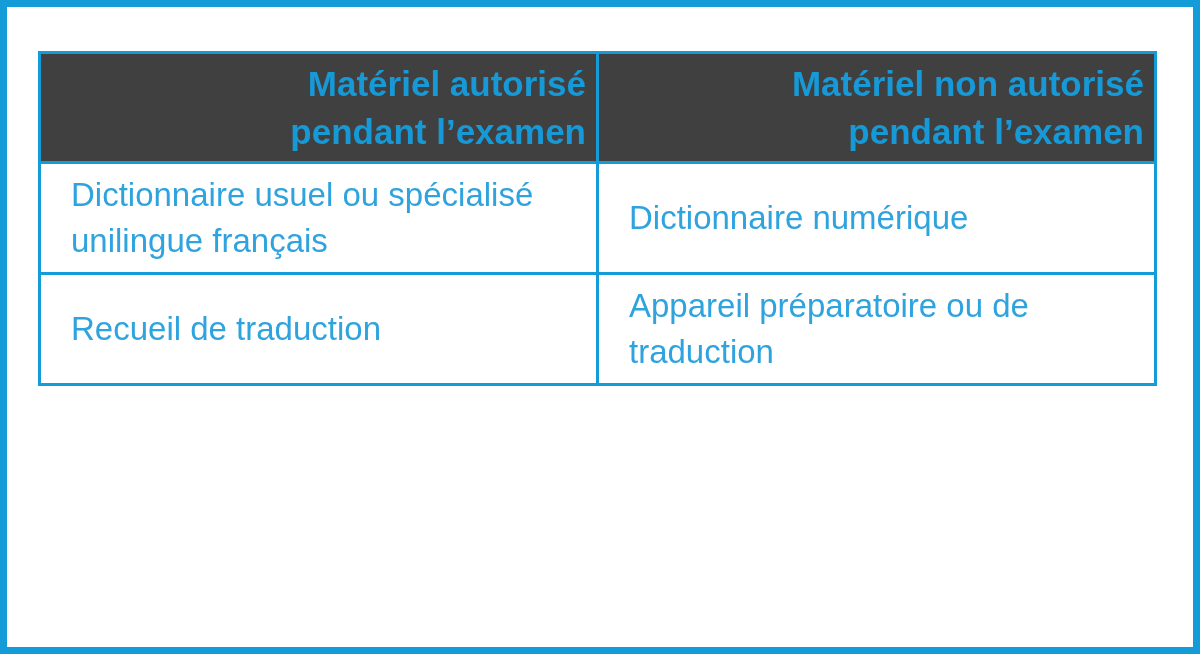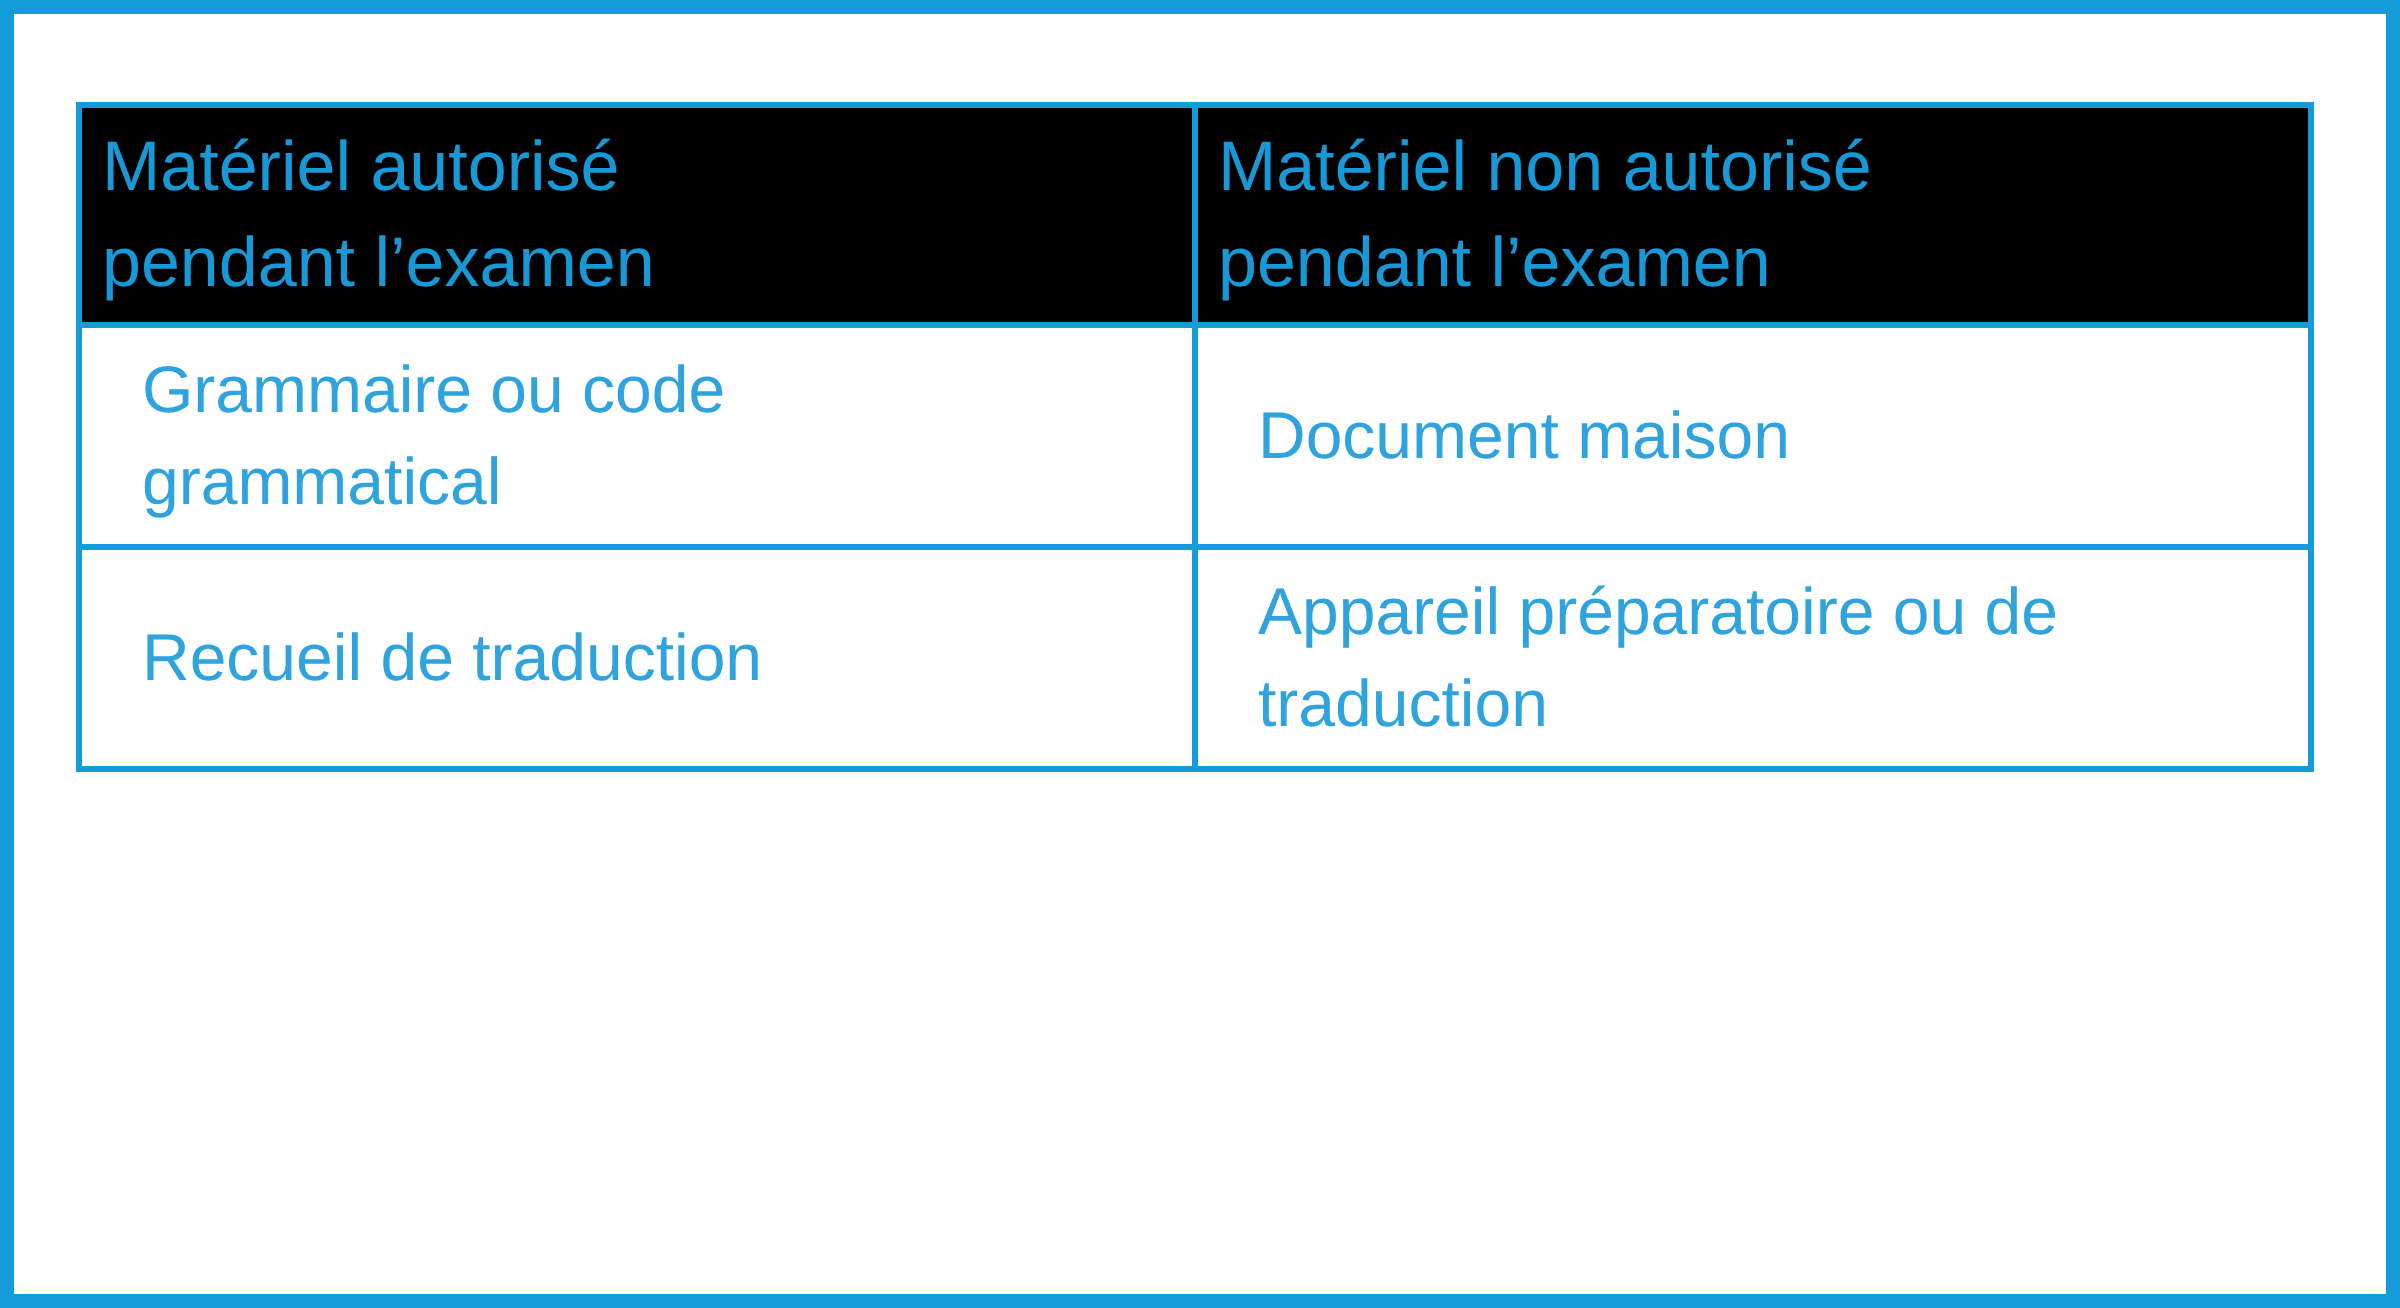--- a/index.html
+++ b/index.html
@@ -27,26 +27,26 @@
   }
   table.materials th,
   table.materials td {
     border: 3px solid #149cd8;
     box-sizing: border-box;
     white-space: pre-line;
   }
   table.materials th {
     width: 50%;
     height: 110px;
-    background: #000000;
+    background: #404040;
     color: #1699d6;
     font-size: 35px;
-    font-weight: normal;
+    font-weight: bold;
     line-height: 1.35;
-    text-align: left;
+    text-align: right;
     vertical-align: middle;
     padding: 0 10px;
   }
   table.materials td {
     height: 111px;
     color: #2fa3de;
     font-size: 33px;
     font-weight: normal;
     line-height: 1.4;
     text-align: left;
@@ -62,23 +62,23 @@
     <thead>
       <tr>
         <th>Matériel autorisé
 pendant l’examen</th>
         <th>Matériel non autorisé
 pendant l’examen</th>
       </tr>
     </thead>
     <tbody>
       <tr>
-        <td>Grammaire ou code
-grammatical</td>
-        <td>Document maison</td>
+        <td>Dictionnaire usuel ou spécialisé
+unilingue français</td>
+        <td>Dictionnaire numérique</td>
       </tr>
       <tr>
         <td>Recueil de traduction</td>
         <td>Appareil préparatoire ou de
 traduction</td>
       </tr>
     </tbody>
   </table>
 </div>
 

